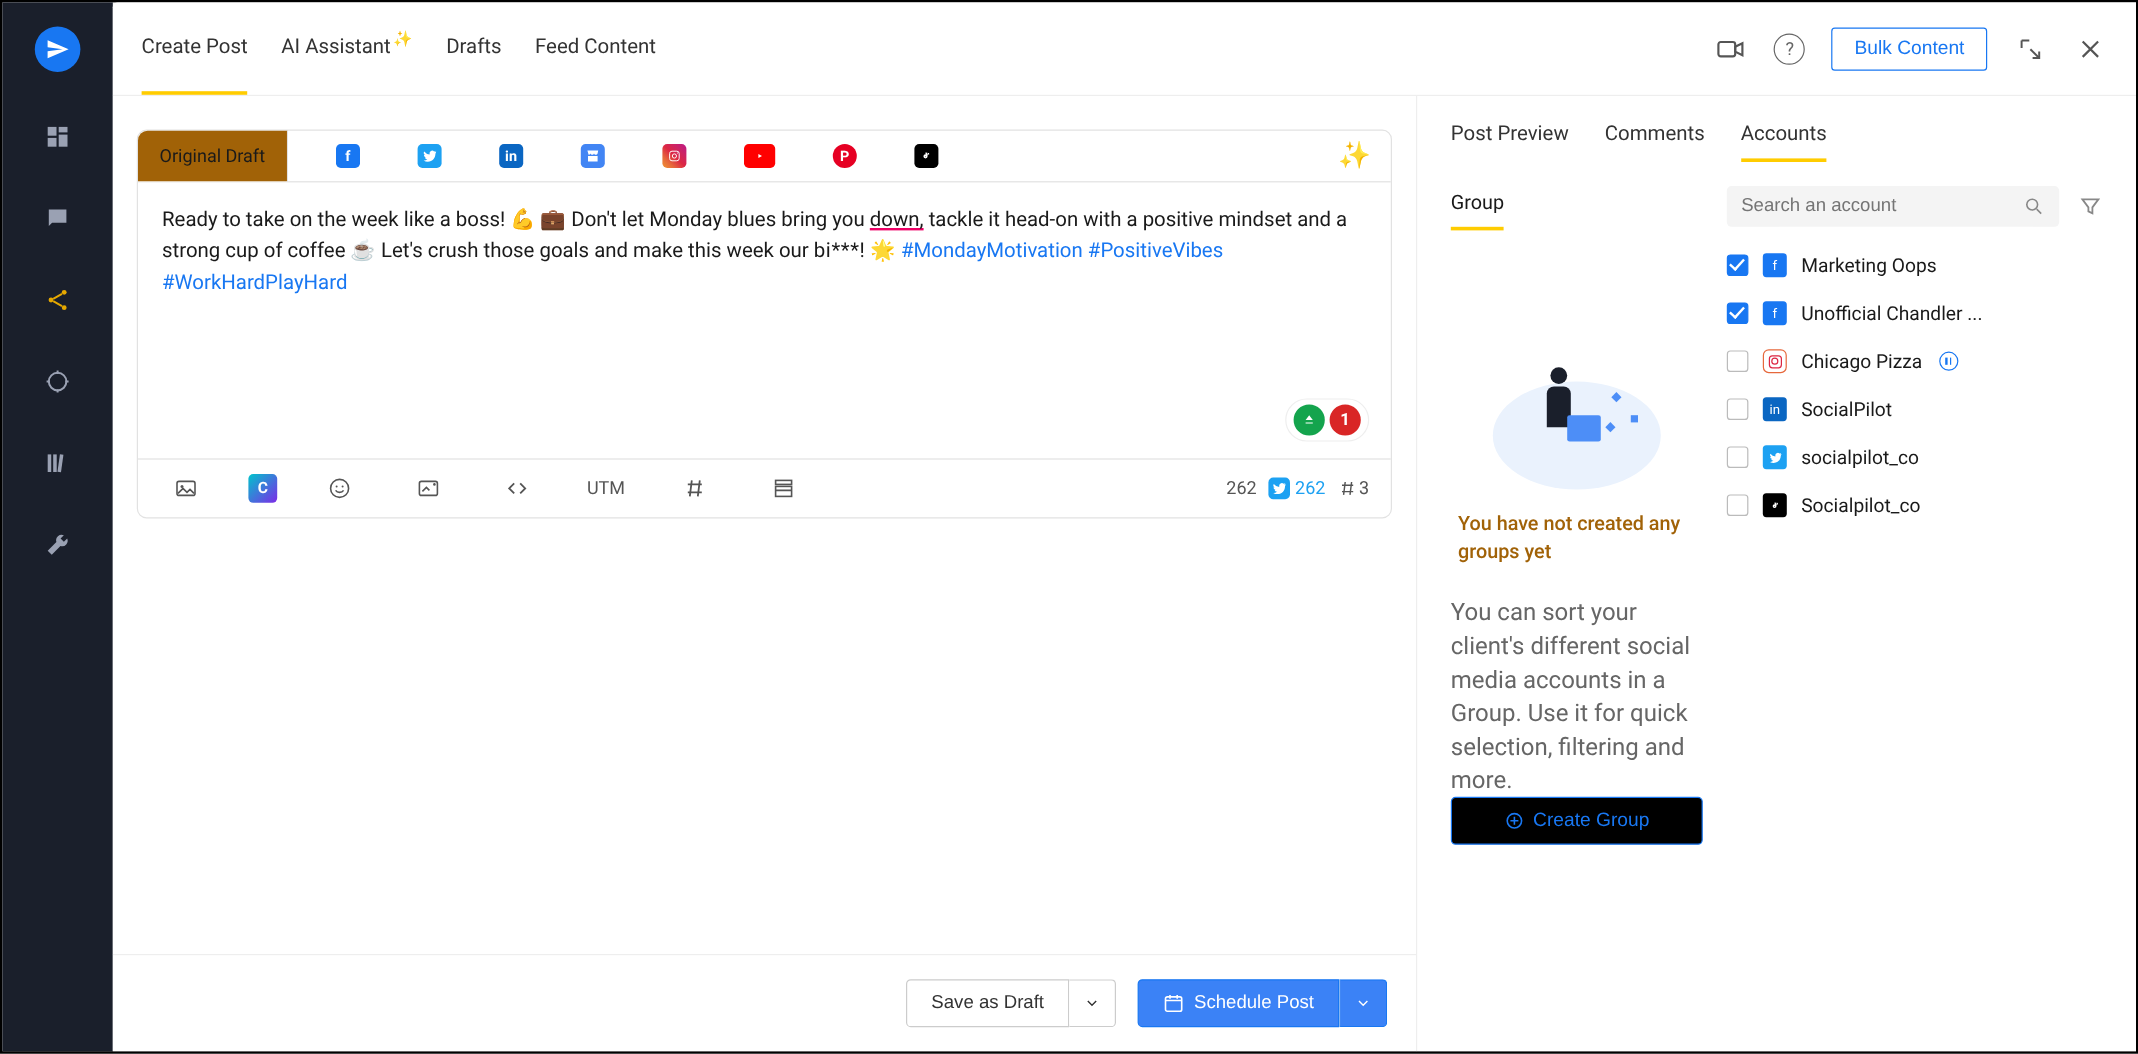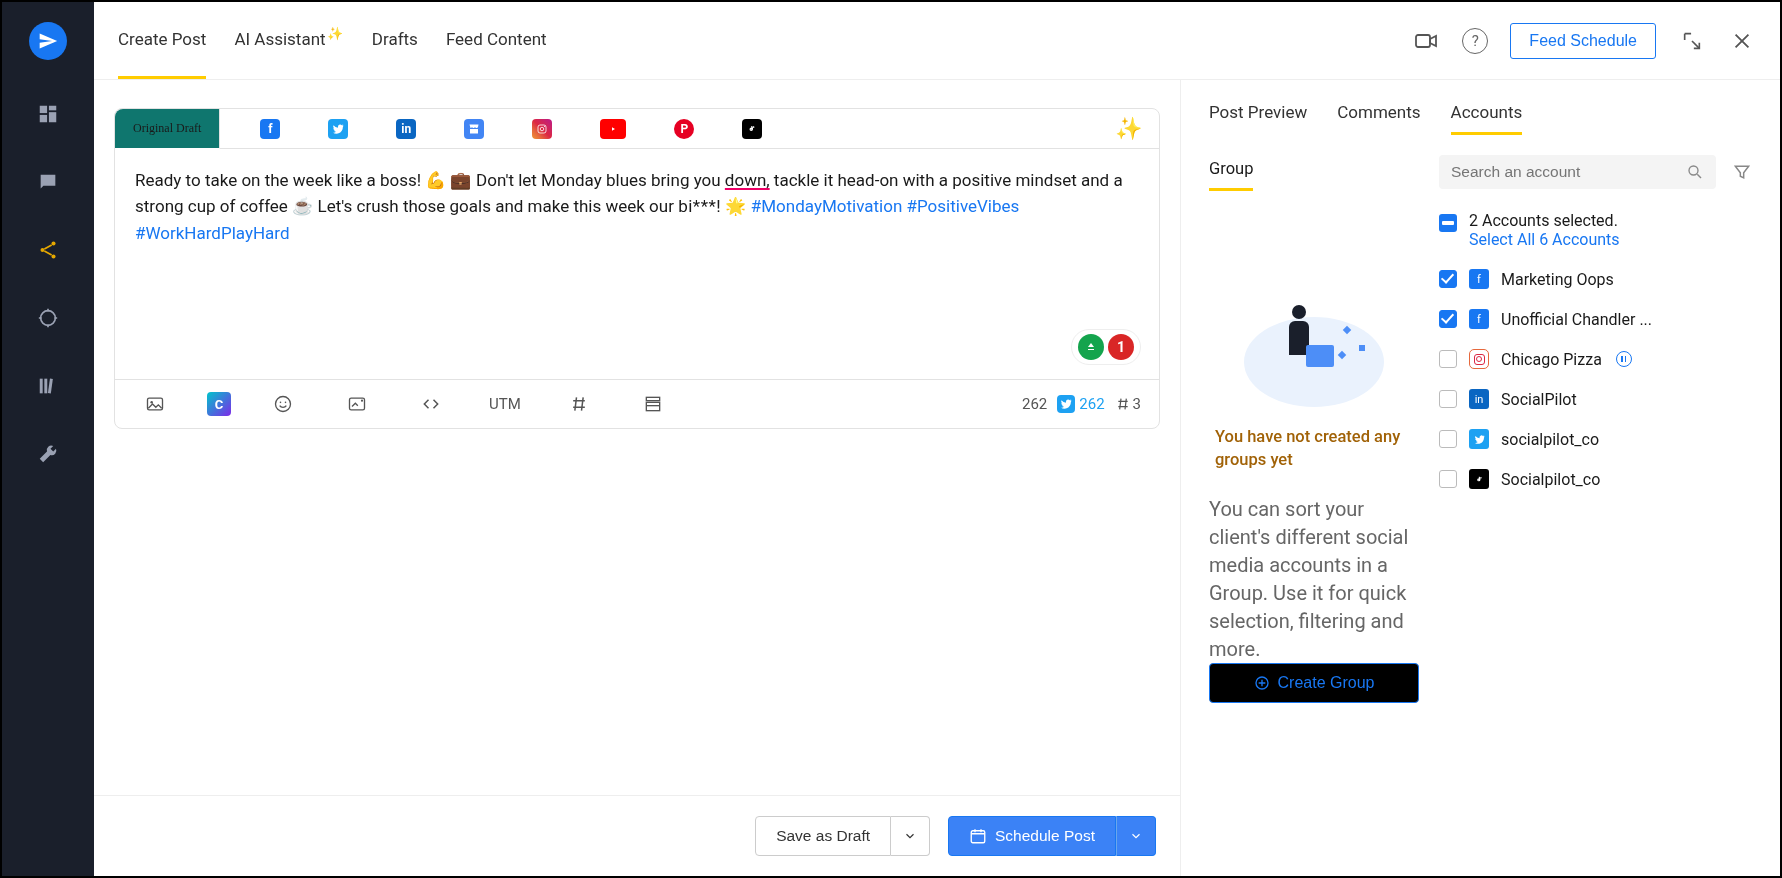--- a/index.html
+++ b/index.html
@@ -56,23 +56,22 @@
   .composer-wrap { padding: 28px 20px 0 20px; }
   .composer-card {
     border:1px solid #e2e2e2; border-radius:8px; background:#fff;
   }
   .platform-tabs {
     display:flex; align-items:center; border-bottom:1px solid #e2e2e2;
     padding-right:16px;
   }
   .orig-tab {
     padding:12px 18px; border-right:1px solid #e2e2e2; border-bottom:1px solid #fff;
-    background:#0f766e; border-top-left-radius:8px; font-size:12px; cursor:pointer;
+    background:#a16207; border-top-left-radius:8px; font-size:15px; cursor:pointer;
     margin-bottom:-1px;
-    font-family:Liberation Serif, serif;
   }
   .platform-icons { flex:1; display:flex; align-items:center; gap:48px; padding:0 40px; }
   .sq-ico { width:20px; height:20px; border-radius:4px; display:flex; align-items:center; justify-content:center; font-size:12px; font-weight:bold; color:#fff; cursor:pointer; }
   .sq-ico svg { fill: #fff; width: 12px; height: 12px; }
   .fb { background:#1877f2; } .tw { background:#1da1f2; } .li { background:#0a66c2; }
   .gb { background:#4285f4; } .ig { background: linear-gradient(45deg,#f09433,#e6683c,#dc2743,#cc2366,#bc1888); }
   .yt { background:#ff0000; } .pin { background:#e60023; } .tk { background:#000; }
   .sparkle-box { margin-left:auto; font-size:22px; cursor:pointer; }
 
   .editor-area { padding: 18px 20px; min-height: 230px; position:relative; }
@@ -233,21 +232,21 @@
         <div class="topbar-tab">Feed Content</div>
       </div>
       <div class="topbar-actions">
         <div class="icon-btn">
           <svg viewBox="0 0 24 24" width="24" height="24">
                 <rect x="2" y="6" width="14" height="12" rx="2" fill="none" stroke="currentColor" stroke-width="1.8"></rect>
                 <path d="M16 10l6-3v10l-6-3z" fill="none" stroke="currentColor" stroke-width="1.8"></path>
               </svg>
         </div>
         <div class="help-circle">?</div>
-        <button class="bulk-btn">Feed Schedule</button>
+        <button class="bulk-btn">Bulk Content</button>
         <div class="icon-btn">
           <svg viewBox="0 0 24 24" width="22" height="22">
                 <path d="M4 4h7M4 4v7" stroke="currentColor" stroke-width="1.8" fill="none"></path>
                 <path d="M20 20L12 12" stroke="currentColor" stroke-width="1.8" fill="none"></path>
                 <path d="M14 20h6v-6" stroke="currentColor" stroke-width="1.8" fill="none"></path>
               </svg>
         </div>
         <div class="icon-btn">
           <svg viewBox="0 0 24 24" width="22" height="22">
                 <path d="M5 5l14 14M19 5L5 19" stroke="currentColor" stroke-width="2" fill="none"></path>
@@ -449,27 +448,20 @@
                       </svg>
                 </span>
               </div>
               <span class="filter-ico">
                 <svg viewBox="0 0 24 24" width="20" height="20">
                       <path d="M4 5h16l-6 8v6l-4-2v-4L4 5z" fill="none" stroke="currentColor" stroke-width="1.8"></path>
                     </svg>
               </span>
             </div>
 
-            <div class="selected-summary">
-              <div class="partial-check"></div>
-              <div>
-                <div>2 Accounts selected.</div>
-                <div class="select-all-link">Select All 6 Accounts</div>
-              </div>
-            </div>
 
             <div class="acct-list" id="acct-list">
                   <div class="acct-row">
                     <div class="chk on"></div>
                     <div class="acct-ico fb">f</div>
                     <span class="acct-name">Marketing Oops</span>
                   </div>
                   <div class="acct-row">
                     <div class="chk on"></div>
                     <div class="acct-ico fb">f</div>

